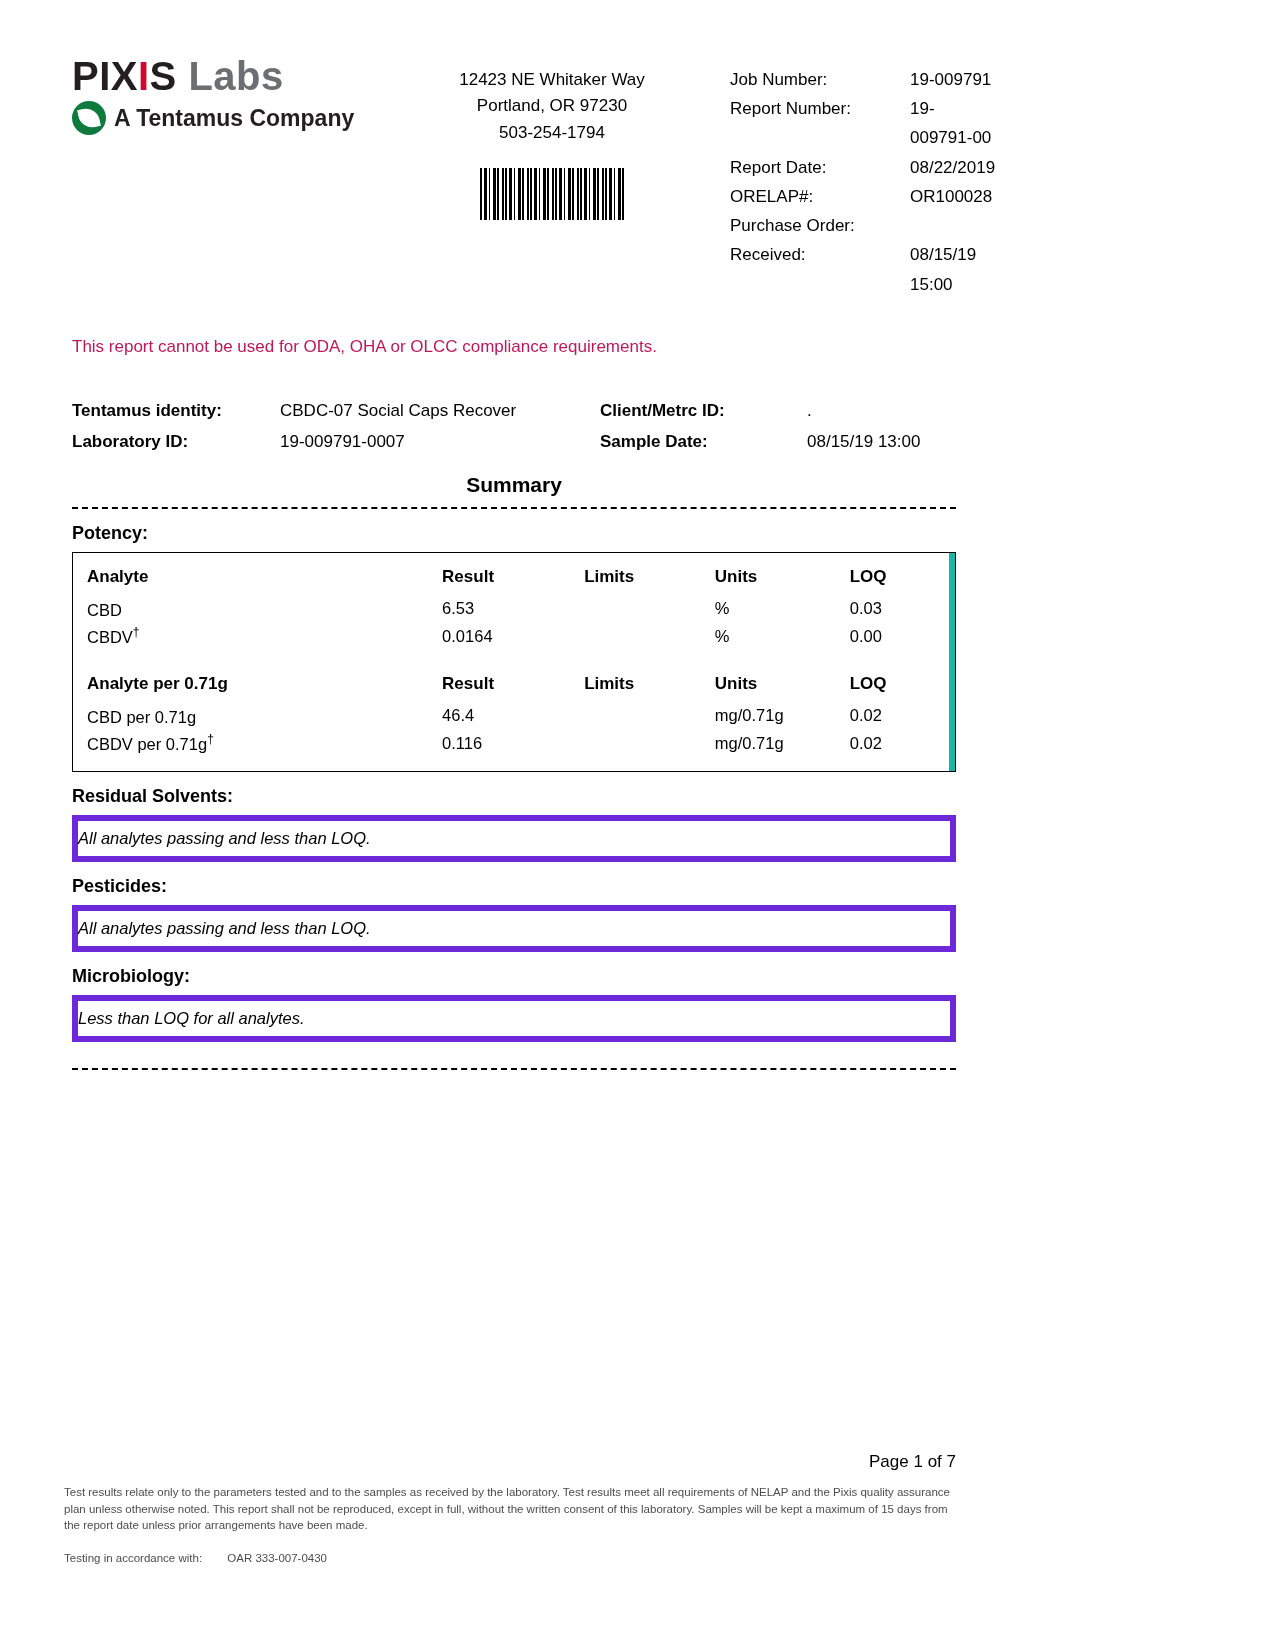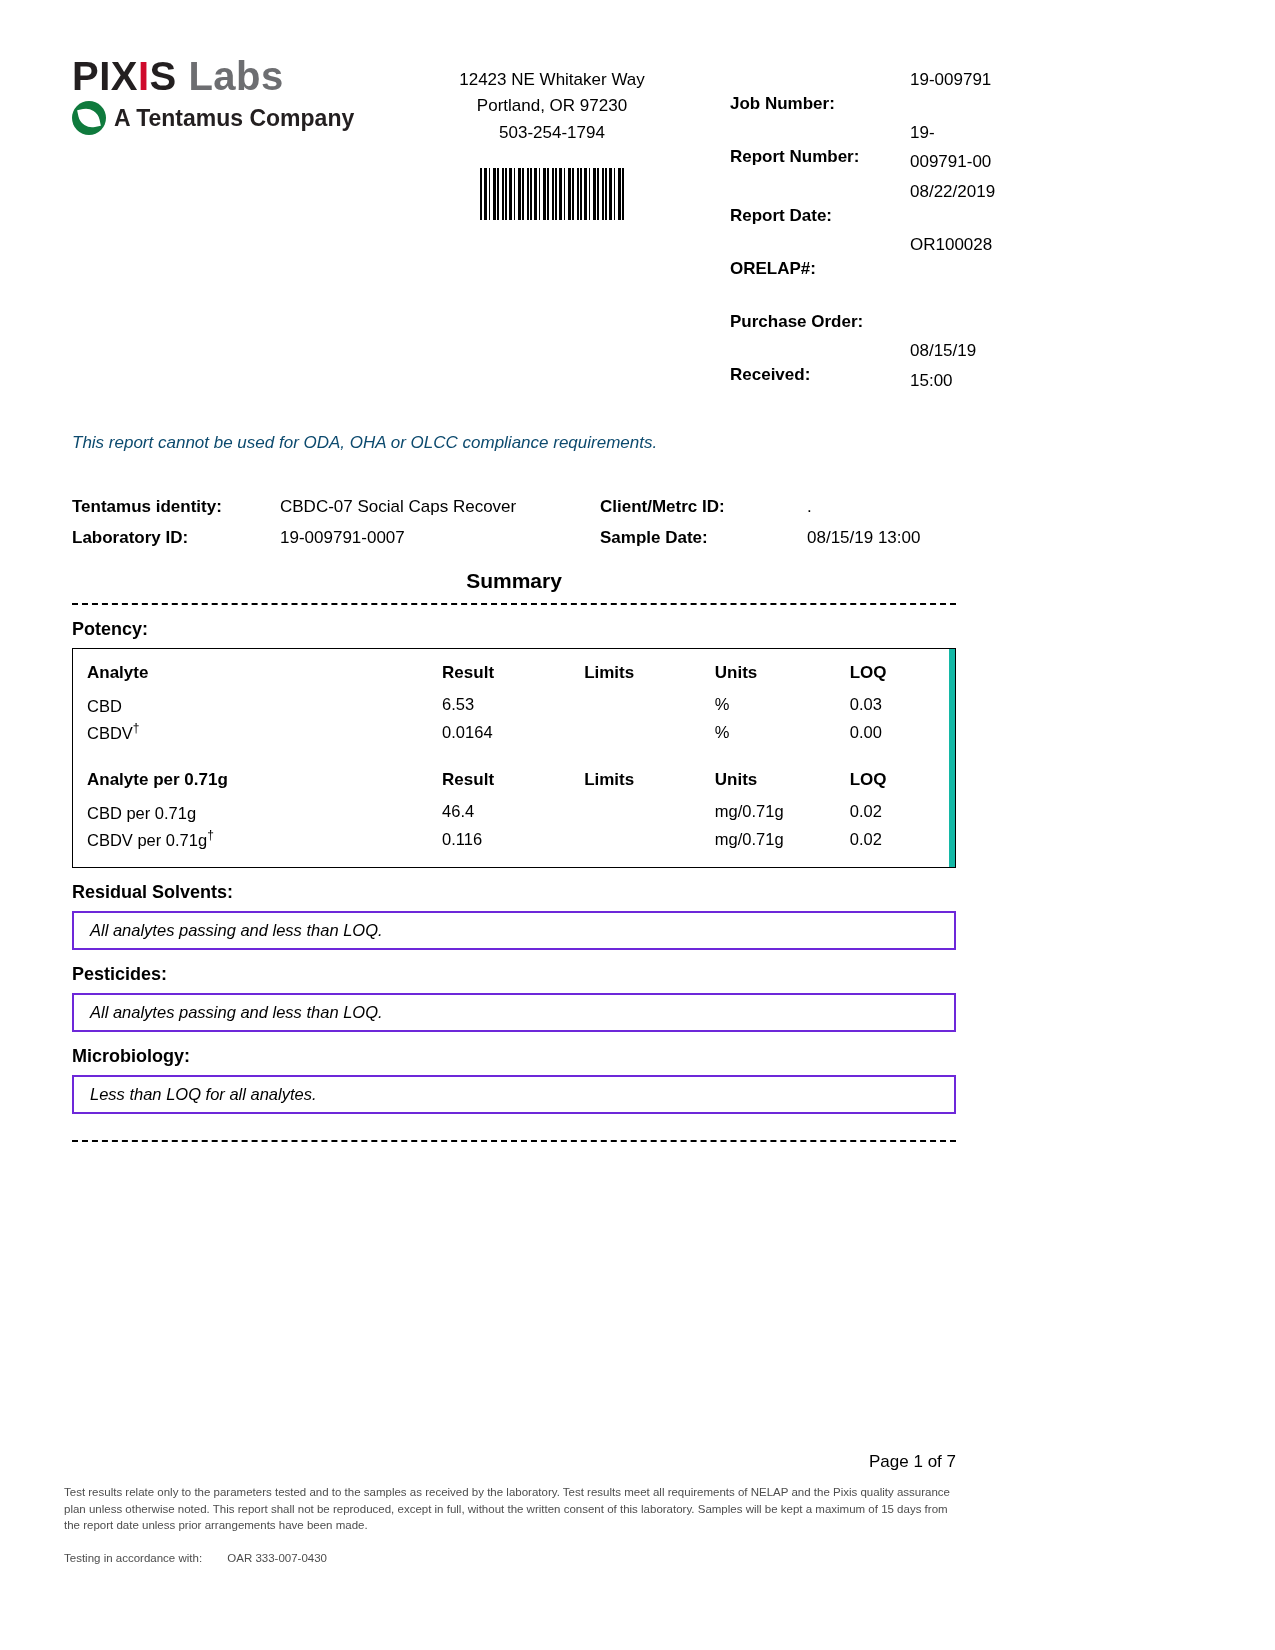--- a/index.html
+++ b/index.html
@@ -100,31 +100,29 @@
     padding-top: 10px;
     padding-left: 28px;
   }
   .meta-row {
     display: flex;
     font-size: 17px;
     line-height: 1.72;
   }
   .meta-label {
     flex: 0 0 180px;
-    font-weight: bold;
-    margin-top: 24px;
+    font-weight: normal;
   }
   .meta-value { flex: 1 1 auto; }
 
   
   .notice {
-    color: #0c4a6e;
+    color: #be185d;
     font-size: 17px;
     margin-top: 38px;
-    font-style: italic;
   }
 
   
   .identity {
     margin-top: 38px;
     font-size: 17px;
   }
   .id-row {
     display: flex;
     line-height: 1.85;
@@ -208,22 +206,22 @@
   .total-name { flex: 1 1 auto; }
   .total-val  { flex: 0 0 190px; text-align: center; }
   .total-note {
     text-align: center;
     font-size: 15px;
     padding-top: 6px;
   }
 
   
   .stmt-box {
-    border: 2px solid #6d28d9;
-    padding: 8px 16px;
+    border: 6px solid #6d28d9;
+    padding: 8px 0;
     font-size: 16.5px;
     font-style: italic;
     box-sizing: border-box;
   }
 
   .bottom-dash {
     border-top: 2px dashed #000;
     margin-top: 26px;
   }
 

